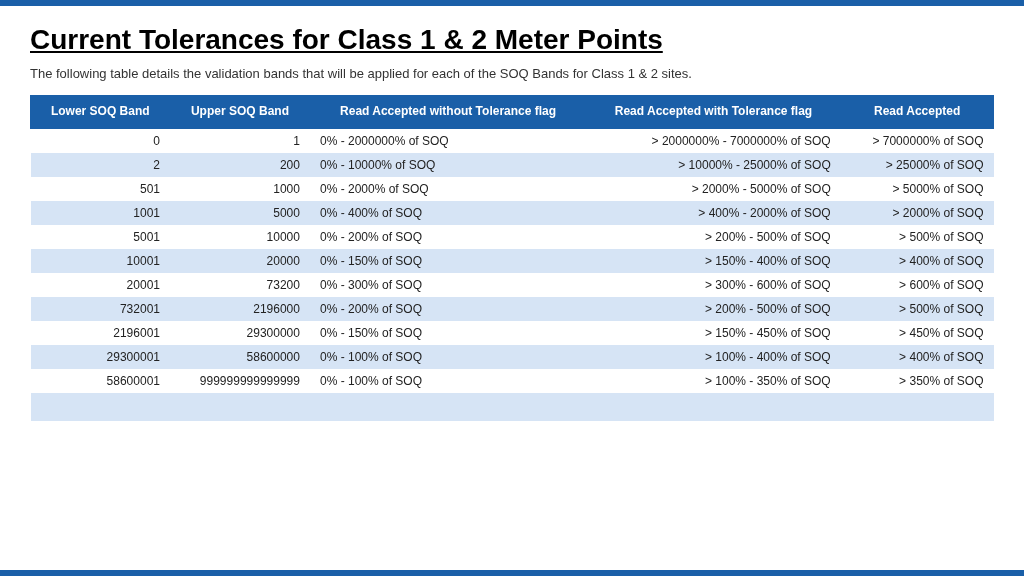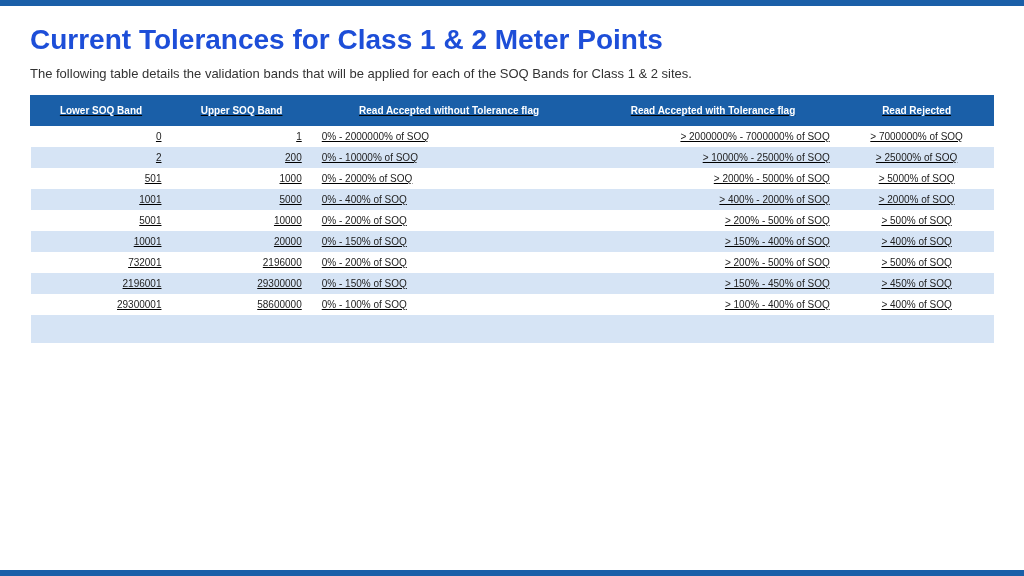--- a/index.html
+++ b/index.html
@@ -15,35 +15,35 @@
       background: #1a5fa8;
       width: 100%;
     }
     .container {
       background: #ffffff;
       margin: 0;
       padding: 18px 30px 14px 30px;
       height: 570px;
     }
     .page-title {
-      color: #1d4ed8;
+      color: #000000;
       font-size: 28px;
       font-weight: bold;
       margin-bottom: 10px;
+      text-decoration: underline;
     }
     .subtitle {
       color: #333;
       font-size: 13px;
       margin-bottom: 14px;
     }
     table {
       width: 100%;
       border-collapse: collapse;
-      font-size: 10px;
-      text-decoration: underline;
+      font-size: 12px;
     }
     thead tr {
       background: #1a5fa8;
       color: white;
     }
     thead th {
       padding: 8px 10px;
       text-align: center;
       font-weight: bold;
       border: 1px solid #1a5fa8;
@@ -62,21 +62,21 @@
       border: none;
       color: #222;
     }
     tbody td:nth-child(3) {
       text-align: left;
     }
     tbody td:nth-child(4) {
       text-align: right;
     }
     tbody td:nth-child(5) {
-      text-align: center;
+      text-align: right;
     }
     .bottom-bar {
       position: absolute;
       bottom: 0;
       left: 0;
       width: 100%;
       height: 6px;
       background: #1a5fa8;
     }
   </style>
@@ -87,21 +87,21 @@
 <div class="container">
   <h1 class="page-title">Current Tolerances for Class 1 &amp; 2 Meter Points</h1>
   <p class="subtitle">The following table details the validation bands that will be applied for each of the SOQ Bands for Class 1 &amp; 2 sites.</p>
   <table>
     <thead>
       <tr>
         <th>Lower SOQ Band</th>
         <th>Upper SOQ Band</th>
         <th>Read Accepted without Tolerance flag</th>
         <th>Read Accepted with Tolerance flag</th>
-        <th>Read Rejected</th>
+        <th>Read Accepted</th>
       </tr>
     </thead>
     <tbody id="table-body">
     <tr>
           <td>0</td>
           <td>1</td>
           <td>0% - 2000000% of SOQ</td>
           <td>&gt; 2000000% - 7000000% of SOQ</td>
           <td>&gt; 7000000% of SOQ</td>
         </tr>
@@ -134,39 +134,53 @@
           <td>&gt; 500% of SOQ</td>
         </tr>
         <tr>
           <td>10001</td>
           <td>20000</td>
           <td>0% - 150% of SOQ</td>
           <td>&gt; 150% - 400% of SOQ</td>
           <td>&gt; 400% of SOQ</td>
         </tr>
         <tr>
+          <td>20001</td>
+          <td>73200</td>
+          <td>0% - 300% of SOQ</td>
+          <td>&gt; 300% - 600% of SOQ</td>
+          <td>&gt; 600% of SOQ</td>
+        </tr>
+        <tr>
           <td>732001</td>
           <td>2196000</td>
           <td>0% - 200% of SOQ</td>
           <td>&gt; 200% - 500% of SOQ</td>
           <td>&gt; 500% of SOQ</td>
         </tr>
         <tr>
           <td>2196001</td>
           <td>29300000</td>
           <td>0% - 150% of SOQ</td>
           <td>&gt; 150% - 450% of SOQ</td>
           <td>&gt; 450% of SOQ</td>
         </tr>
         <tr>
           <td>29300001</td>
           <td>58600000</td>
           <td>0% - 100% of SOQ</td>
           <td>&gt; 100% - 400% of SOQ</td>
           <td>&gt; 400% of SOQ</td>
+        </tr>
+        <tr>
+          <td>58600001</td>
+          <td>999999999999999</td>
+          <td>0% - 100% of SOQ</td>
+          <td>&gt; 100% - 350% of SOQ</td>
+          <td>&gt; 350% of SOQ</td>
         </tr>
         <tr style="height: 28px;">
           <td></td>
           <td></td>
           <td></td>
           <td></td>
           <td></td>
         </tr>
         <tr style="height: 28px;">
           <td></td>

